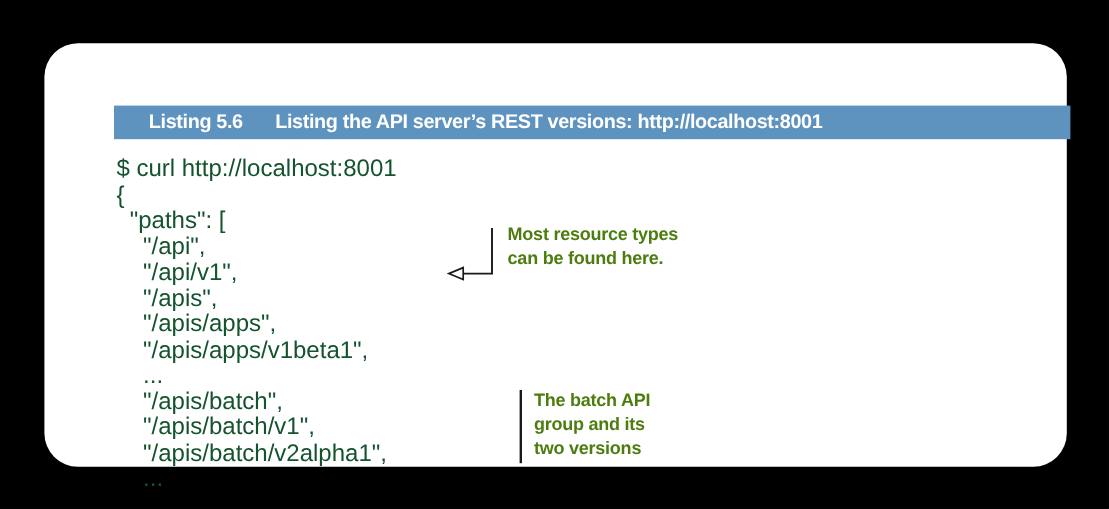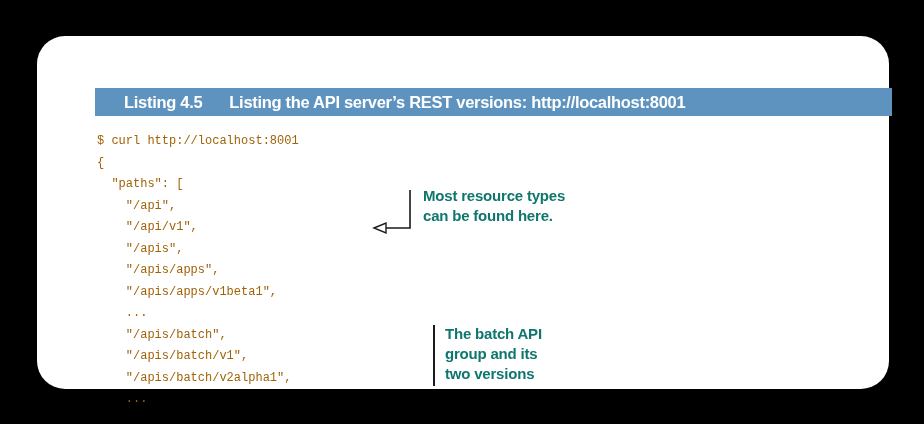--- a/index.html
+++ b/index.html
@@ -42,32 +42,32 @@
     white-space: nowrap;
   }
   .listing-header .listing-number {
     margin-right: 27px;
   }
   .terminal-code {
     position: absolute;
     left: 60px;
     top: 95px;
     margin: 0;
-    font-family: Liberation Mono, monospace;
-    font-size: 12px;
+    font-family: Liberation Sans, sans-serif;
+    font-size: 20px;
     line-height: 21.5px;
-    color: #a16207;
+    color: #14532d;
     white-space: pre;
   }
   .annotation {
     position: absolute;
     font-weight: bold;
     font-size: 15px;
     line-height: 20px;
-    color: #0f766e;
+    color: #4d7c0f;
     letter-spacing: -0.2px;
     white-space: pre-line;
   }
   .annotation-most-resources {
     left: 386px;
     top: 150px;
   }
   .annotation-batch-group {
     left: 408px;
     top: 288px;
@@ -88,21 +88,21 @@
     background: #1a1a1a;
   }
 </style>
 </head>
 <body>
 
 <div class="page">
   <div class="card">
 
     <div class="listing-header">
-      <span class="listing-number">Listing 4.5</span>
+      <span class="listing-number">Listing 5.6</span>
       <span class="listing-title">Listing the API server’s REST versions: http://localhost:8001</span>
     </div>
 
     <pre class="terminal-code">$ curl http://localhost:8001
 {
   "paths": [
     "/api",
     "/api/v1",
     "/apis",
     "/apis/apps",

